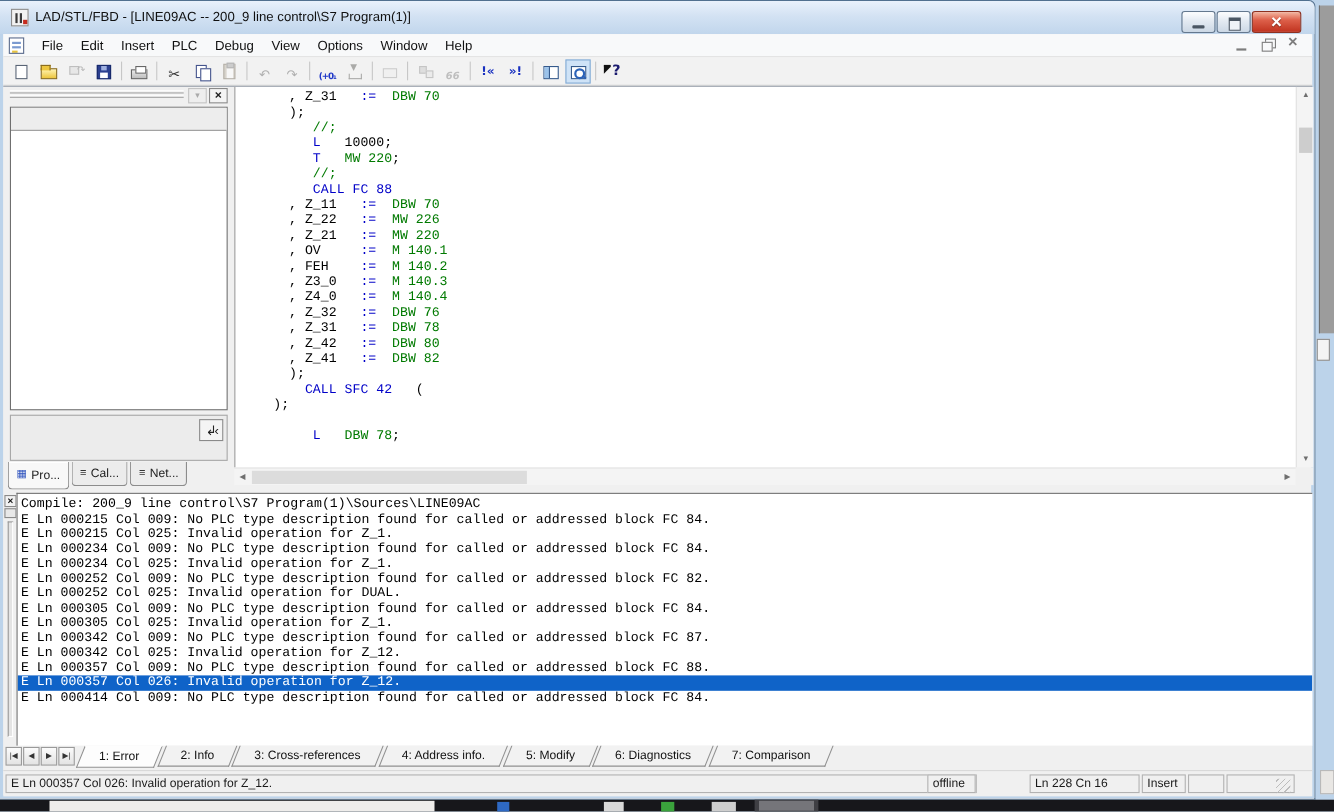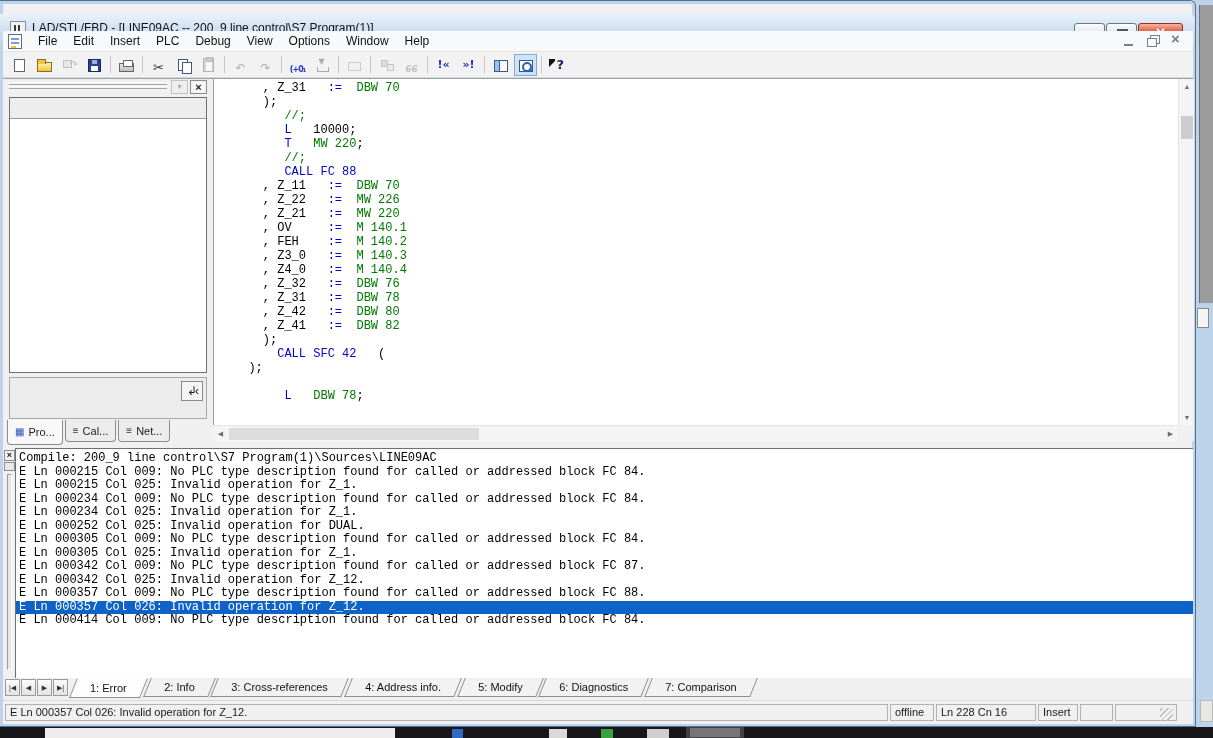--- a/index.html
+++ b/index.html
@@ -9,21 +9,21 @@
   
   .rs-gray  { position:absolute; left:1199px; top:5px;  width:14px; height:298px; background:#9c9c9c; border-left:1px solid #6f6f6f; }
   .rs-white { position:absolute; left:1197px; top:308px; width:12px; height:20px; background:#f4f4f4; border:1px solid #8a8a8a; }
   .rs-corner{ position:absolute; left:1200px; top:700px; width:13px; height:22px; background:#e9e7e4; border:1px solid #b9b9b9; }
 
   
   .window { position:absolute; left:0; top:0; width:1196px; height:727px; background:#f0f0f0;
             border:1px solid #51708f; border-left-width:0; border-radius:0 6px 0 0;
             box-shadow:inset 0 0 0 3px #bcd3ea; }
 
-  .titlebar { position:absolute; left:0; top:13px; width:100%; height:30px;
+  .titlebar { position:absolute; left:0; top:0; width:100%; height:30px;
               background:linear-gradient(#e9f1fb, #d3e2f3 45%, #c1d6ec); border-radius:0 6px 0 0; }
   .app-icon { position:absolute; left:10px; top:7px; width:16px; height:16px; background:
               linear-gradient(#3a3a3a,#3a3a3a) 3px 3px/2px 9px no-repeat,
               linear-gradient(#3a3a3a,#3a3a3a) 7px 3px/2px 9px no-repeat,
               linear-gradient(#c62b1d,#c62b1d) 10px 9px/4px 4px no-repeat,
               #f2f2f2; border:1px solid #8c8c8c; }
   .title { position:absolute; left:32px; top:7px; font-size:12px; color:#111; white-space:nowrap; }
   .win-controls { position:absolute; right:12px; top:9px; display:flex; }
   .wb { width:31px; height:20px; margin-left:1px; border:1px solid #64788e; border-radius:3px;
         background:linear-gradient(#fcfdfe,#e3eaf2 45%,#ccd8e5); position:relative; }
@@ -160,21 +160,21 @@
   .otab { height:19px; padding:0 16px; background:#f2f2f2; border:1px solid #8f8f8f; border-top:none;
           transform:skewX(-22deg); margin-right:3px; display:flex; align-items:center; }
   .otab.active { background:#fdfdfd; border-top:1px solid #fdfdfd; height:20px; }
   .otab-label { transform:skewX(22deg); font-size:11px; color:#111; white-space:nowrap; }
 
   
   .statusbar { position:absolute; left:3px; top:699px; width:1190px; height:24px; background:#f0f0f0; border-top:1px solid #d9d9d9; }
   .sf { position:absolute; top:3px; height:17px; border:1px solid #b2b2b2; background:#f0f0f0;
         font-size:11px; line-height:15px; color:#1a1a1a; padding:0 4px; white-space:nowrap; overflow:hidden; }
   .sf-msg { left:2px; width:883px; }
-  .sf-mode { left:887px; width:44px; }
+  .sf-mode { left:840px; width:44px; }
   .sf-pos { left:933px; width:100px; }
   .sf-ins { left:1035px; width:40px; }
   .sf-e1 { left:1077px; width:33px; }
   .sf-e2 { left:1112px; width:62px; }
   .grip { position:absolute; left:1157px; top:7px; width:13px; height:13px;
           background:repeating-linear-gradient(-45deg, #bdbdbd 0 1px, transparent 1px 4px); }
 
   
   .taskbar { position:absolute; left:0; top:727px; width:1213px; height:11px; background:#17171b; }
   .tk-win { position:absolute; left:45px; top:1px; width:350px; height:10px; background:#efedeb; }
@@ -372,20 +372,21 @@
     <div class="outpanel">
       <div class="out-close">×</div>
       <div class="out-split"></div>
       <div class="out-groove"></div>
       <div class="out-list" id="output-lines">
           <div class="out-line">Compile: 200_9 line control\S7 Program(1)\Sources\LINE09AC</div>
           <div class="out-line">E Ln 000215 Col 009: No PLC type description found for called or addressed block FC 84.</div>
           <div class="out-line">E Ln 000215 Col 025: Invalid operation for Z_1.</div>
           <div class="out-line">E Ln 000234 Col 009: No PLC type description found for called or addressed block FC 84.</div>
           <div class="out-line">E Ln 000234 Col 025: Invalid operation for Z_1.</div>
+          <div class="out-line">E Ln 000252 Col 009: No PLC type description found for called or addressed block FC 82.</div>
           <div class="out-line">E Ln 000252 Col 025: Invalid operation for DUAL.</div>
           <div class="out-line">E Ln 000305 Col 009: No PLC type description found for called or addressed block FC 84.</div>
           <div class="out-line">E Ln 000305 Col 025: Invalid operation for Z_1.</div>
           <div class="out-line">E Ln 000342 Col 009: No PLC type description found for called or addressed block FC 87.</div>
           <div class="out-line">E Ln 000342 Col 025: Invalid operation for Z_12.</div>
           <div class="out-line">E Ln 000357 Col 009: No PLC type description found for called or addressed block FC 88.</div>
           <div class="out-line selected">E Ln 000357 Col 026: Invalid operation for Z_12.</div>
           <div class="out-line">E Ln 000414 Col 009: No PLC type description found for called or addressed block FC 84.</div>
         </div>
     </div>

